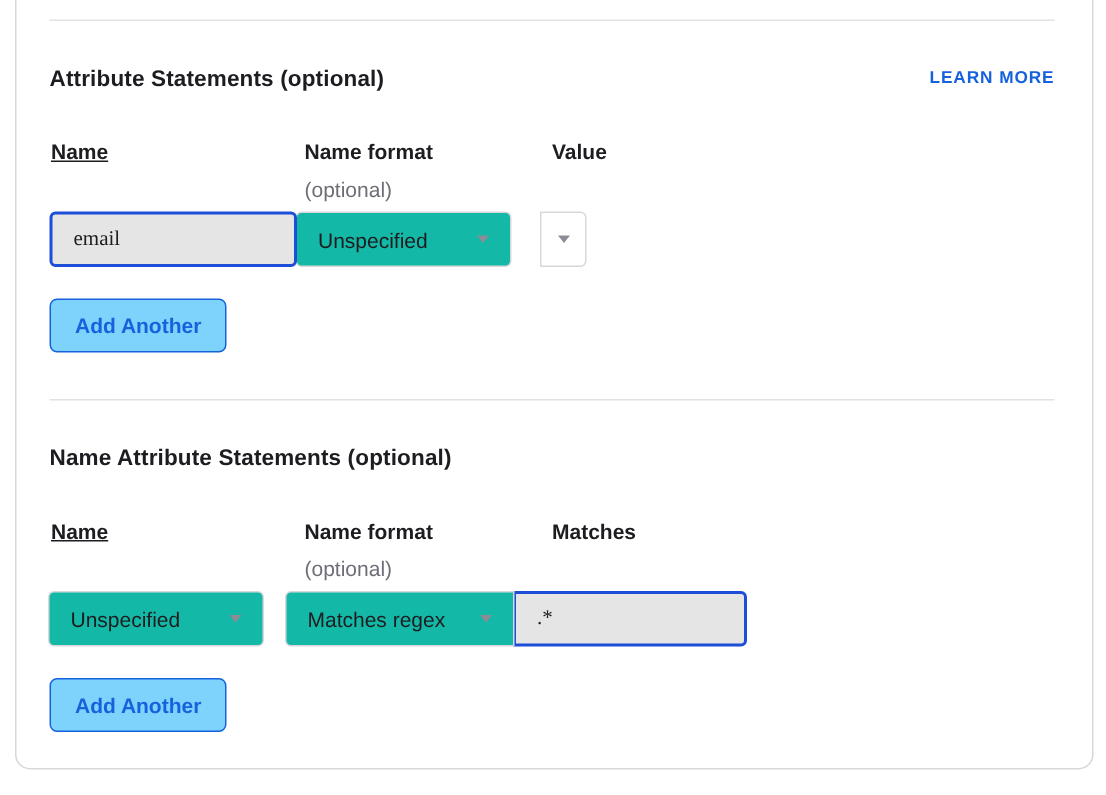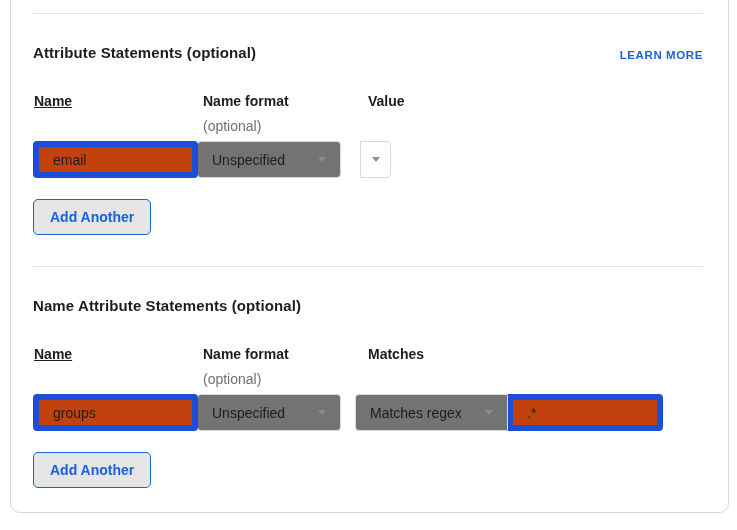--- a/index.html
+++ b/index.html
@@ -24,21 +24,21 @@
     height: 1px;
     background: #e2e2e6;
   }
   .divider-top { margin-top: 32px; }
   .divider-mid { margin-top: 31px; }
 
   .section-header-row {
     margin-top: 29px;
     display: flex;
     justify-content: space-between;
-    align-items: flex-end;
+    align-items: center;
     height: 18px;
   }
   .section-title {
     font-size: 15px;
     font-weight: bold;
     color: #1d1d21;
     letter-spacing: 0.1px;
   }
   .learn-more {
     font-size: 11.5px;
@@ -72,35 +72,35 @@
   .col-value-l { margin-left: 20px; padding-left: 6px; }
   .col-filter-l{ margin-left: 14px; padding-left: 12px; }
 
   .field-row {
     margin-top: 8px;
     display: flex;
     align-items: flex-start;
   }
   .text-input {
     height: 37px;
-    border: 6px solid #1d4ed8;
+    border: 2px solid #1d4ed8;
     border-radius: 4px;
-    background: #c2410c;
-    font-family: Liberation Sans, sans-serif;
+    background: #e5e5e5;
+    font-family: Liberation Serif, serif;
     font-size: 14px;
     color: #1d1d21;
     padding: 0 12px 0 14px;
     outline: none;
   }
   .input-name { width: 165px; position: relative; z-index: 1; }
   .select {
     height: 37px;
     border: 1px solid #d7d7dc;
     border-radius: 4px;
-    background: #737373;
+    background: #14b8a6;
     display: flex;
     align-items: center;
     justify-content: space-between;
     padding: 0 14px;
     cursor: pointer;
   }
   .select-format { width: 144px; margin-left: -1px; }
   .select-text { font-size: 14px; color: #1d1d21; }
   .caret {
     width: 0; height: 0;
@@ -122,21 +122,21 @@
     justify-content: center;
     cursor: pointer;
   }
   .select-filter { width: 153px; border-radius: 4px 0 0 4px; position: relative; z-index: 1; }
   .input-filter { width: 156px; margin-left: -1px; border-radius: 0 4px 4px 0; }
 
   .btn-add {
     margin-top: 21px;
     height: 36px;
     padding: 0 16px;
-    background: #e5e5e5;
+    background: #7dd3fc;
     border: 1px solid #1662dd;
     border-radius: 5px;
     color: #1662dd;
     font-family: "Liberation Sans", sans-serif;
     font-size: 14px;
     font-weight: bold;
     cursor: pointer;
     display: inline-block;
   }
 </style>
@@ -188,21 +188,20 @@
     <div class="labels-row">
       <div class="lbl col-name-l">Name</div>
       <div class="col-format-l">
         <div class="lbl">Name format</div>
         <div class="lbl-hint">(optional)</div>
       </div>
       <div class="lbl col-filter-l">Matches</div>
     </div>
 
     <div class="field-row">
-      <input class="text-input input-name" type="text" value="groups" style="">
       <div class="select select-format">
         <span class="select-text">Unspecified</span>
         <span class="caret"></span>
       </div>
       <div class="third-group-filter">
         <div class="select select-filter">
           <span class="select-text">Matches regex</span>
           <span class="caret"></span>
         </div>
         <input class="text-input input-filter" type="text" value=".*" style="">

